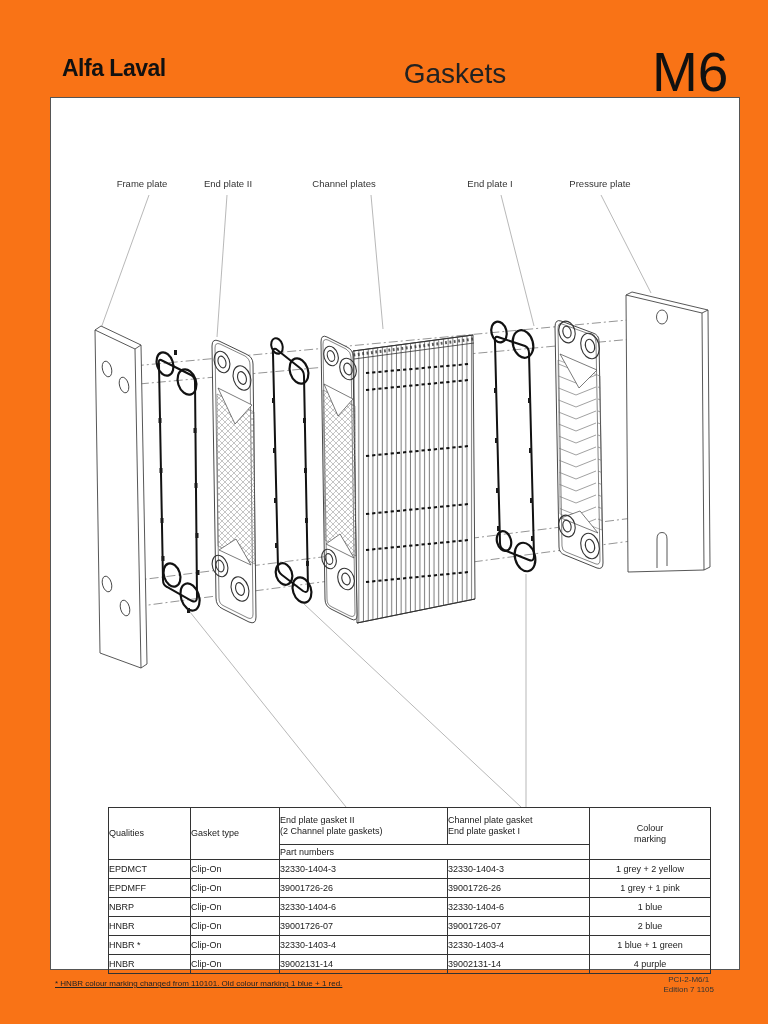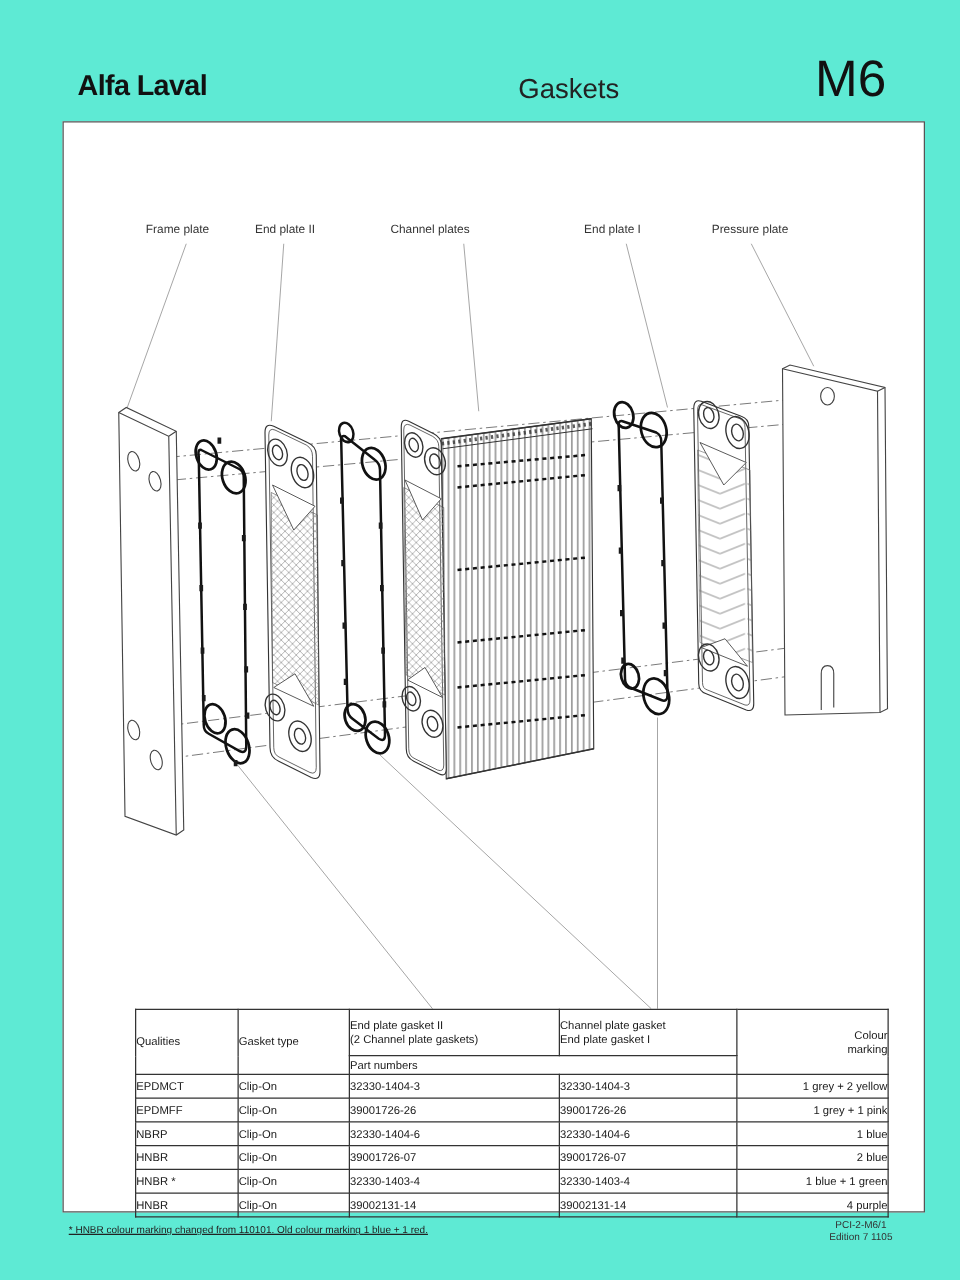--- a/index.html
+++ b/index.html
@@ -1,35 +1,35 @@
 <!DOCTYPE html>
 <html><head>
 <meta charset="utf-8">
 <style>
   html,body{margin:0;padding:0;background:#e8e8e6;}
-  .page{position:relative;width:768px;height:1024px;background:#5eead4;margin:0 auto;
+  .page{position:relative;width:768px;height:1024px;background:#f97316;margin:0 auto;
         font-family:"Liberation Sans","DejaVu Sans",sans-serif;color:#1a1a1a;overflow:hidden;}
   
   .logo{position:absolute;left:62px;top:55px;font-size:23px;font-weight:bold;letter-spacing:-0.5px;color:#111;}
-  .doc-title{position:absolute;left:455px;top:58px;transform:translateX(-50%);font-size:22px;font-weight:400;color:#222;}
-  .model{position:absolute;left:652px;top:40px;font-size:41px;font-weight:400;color:#111;}
+  .doc-title{position:absolute;left:455px;top:58px;transform:translateX(-50%);font-size:28px;font-weight:400;color:#222;}
+  .model{position:absolute;left:652px;top:40px;font-size:55px;font-weight:400;color:#111;}
   
   .dbox{position:absolute;left:50px;top:97px;width:688px;height:871px;border:1px solid #555;background:#fff;}
   .dbox svg{position:absolute;left:0;top:0;}
   .part-label{position:absolute;transform:translateX(-50%);font-size:9.5px;color:#333;white-space:nowrap;}
   
   .gtable{position:absolute;left:57px;top:709px;border-collapse:collapse;table-layout:fixed;width:602px;
           font-size:9px;color:#1a1a1a;}
   .gtable td{border:1px solid #333;padding:0;vertical-align:middle;line-height:11px;}
   .gtable .hrow td{height:36px;}
   .gtable .pnrow td{height:14px;}
   .gtable .drow td{height:18px;}
   .tl{text-align:left;padding-left:5px;}
   .tc{text-align:left;}
-  .pl8{padding-left:8px;text-align:right;margin-left:35px;}
+  .pl8{padding-left:8px;text-align:center;margin-left:35px;}
   
   .footnote{position:absolute;left:55px;top:979px;font-size:8px;color:#222;text-decoration:underline;}
   .docref{position:absolute;right:54px;top:975px;font-size:8px;line-height:10px;color:#333;text-align:center;}
 </style>
 </head>
 <body>
 
 <div class="page">
 
   <div class="logo">Alfa Laval</div>

